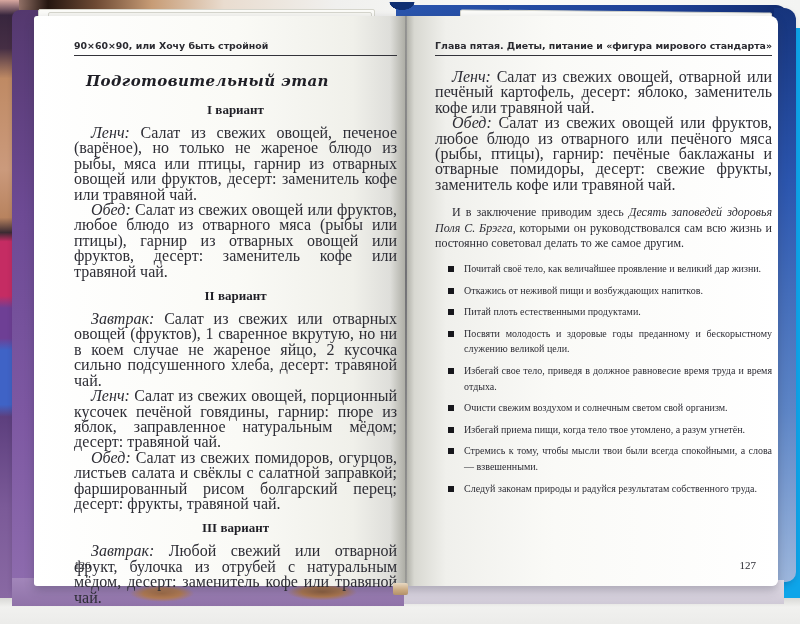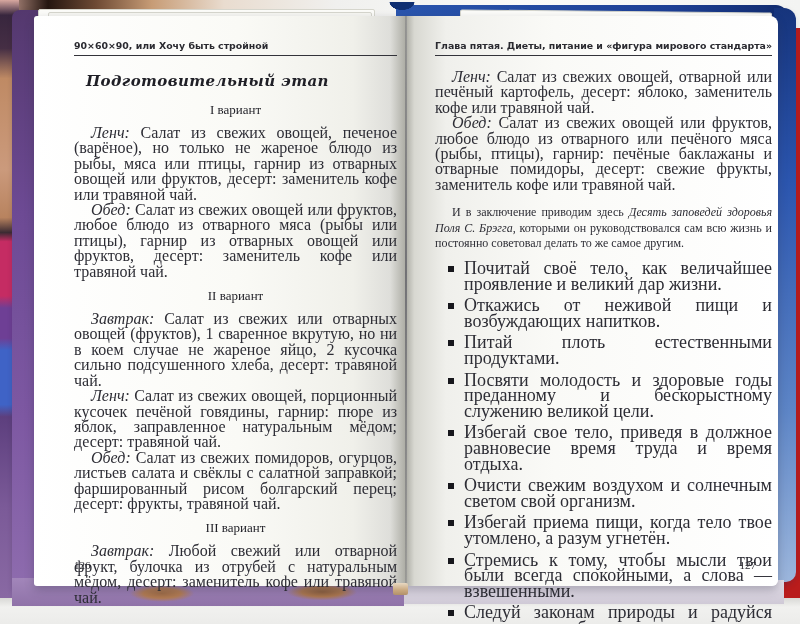--- a/index.html
+++ b/index.html
@@ -1,17 +1,17 @@
 <!DOCTYPE html>
 <html><head>
 <meta charset="utf-8">
 <style>
   html,body{margin:0;padding:0;}
   body{width:800px;height:624px;font-family:"Liberation Serif",serif;}
-  .scene{position:relative;width:800px;height:624px;background:#b91c1c;overflow:hidden;}
+  .scene{position:relative;width:800px;height:624px;background:#0ea5e9;overflow:hidden;}
 
   
   .bg-top{position:absolute;left:0;top:0;width:800px;height:28px;
     background:linear-gradient(90deg,#d8ab9e 0%,#241610 6%,#6e4a34 12%,#c79c76 19%,#e9dccf 28%,#f0f0ee 42%,#fafaf9 65%,#f3f4f2 100%);}
   .bg-left{position:absolute;left:0;top:0;width:19px;height:604px;
     background:linear-gradient(180deg,#d8a8a0 0%,#38263e 2.5%,#452e44 8%,#bf8a64 13%,#cb9a7c 28%,#b8835f 36%,#3c2b33 38.5%,#c52c63 40%,#c52c63 49%,#6e3f95 51%,#6e3f95 56%,#3f63c6 58%,#3f63c6 67%,#5d3f7e 69%,#7b5a98 84%,#8a6aa4 100%);}
   .bg-floor{position:absolute;left:0;bottom:0;width:800px;height:26px;background:linear-gradient(180deg,#d9d9d6,#f1f1ef 35%,#ececea);}
 
   
   .cover-left{position:absolute;left:12px;top:10px;width:34px;height:580px;border-radius:8px 0 0 4px;
@@ -49,30 +49,30 @@
 
   .inner{position:relative;height:100%;box-sizing:border-box;padding:24px 8px 30px 40px;}
   .page-r .inner{padding:24px 6px 30px 30px;}
 
   .runhead{font-family:"DejaVu Sans",sans-serif;font-weight:700;font-size:9.4px;color:#2a2a30;
     white-space:nowrap;border-bottom:1.5px solid #33333a;padding-bottom:4px;}
   .runhead.right{text-align:right;}
 
   .prep-title{font-family:"DejaVu Serif",serif;font-style:italic;font-weight:700;font-size:15px;
     letter-spacing:.4px;color:#1f1f26;margin:16px 0 12px 12px;}
-  .variant{font-weight:400;font-size:13px;text-align:center;color:#1f1f26;margin:9px 0 7px 0;}
+  .variant{font-weight:700;font-size:13px;text-align:center;color:#1f1f26;margin:9px 0 7px 0;}
   p.meal{margin:0;font-size:16px;line-height:15.4px;color:#2d2d35;text-align:justify;text-indent:17px;}
   p.meal i{font-style:italic;}
   .concl{margin:13px 0 0 0;font-size:12px;line-height:15.6px;color:#2d2d35;text-align:justify;text-indent:17px;}
   .concl i{font-style:italic;}
 
   ul.cmds{list-style:none;margin:9px 0 0 0;padding:0 0 0 13px;}
   ul.cmds li{display:flex;margin:0 0 6px 0;}
   .sq{flex:0 0 auto;width:6px;height:6px;background:#17171c;margin:5px 10px 0 0;}
-  .cmd-text{font-size:18px;line-height:15.6px;color:#2d2d35;text-align:justify;flex:1;}
+  .cmd-text{font-size:10px;line-height:15.6px;color:#2d2d35;text-align:justify;flex:1;}
 
   .pagenum{position:absolute;bottom:15px;font-size:11px;color:#2d2d35;}
   .pagenum.l{left:40px;}
   .pagenum.r{right:22px;}
 </style>
 </head>
 <body>
 
 <div class="scene">
   <div class="bg-top"></div>

